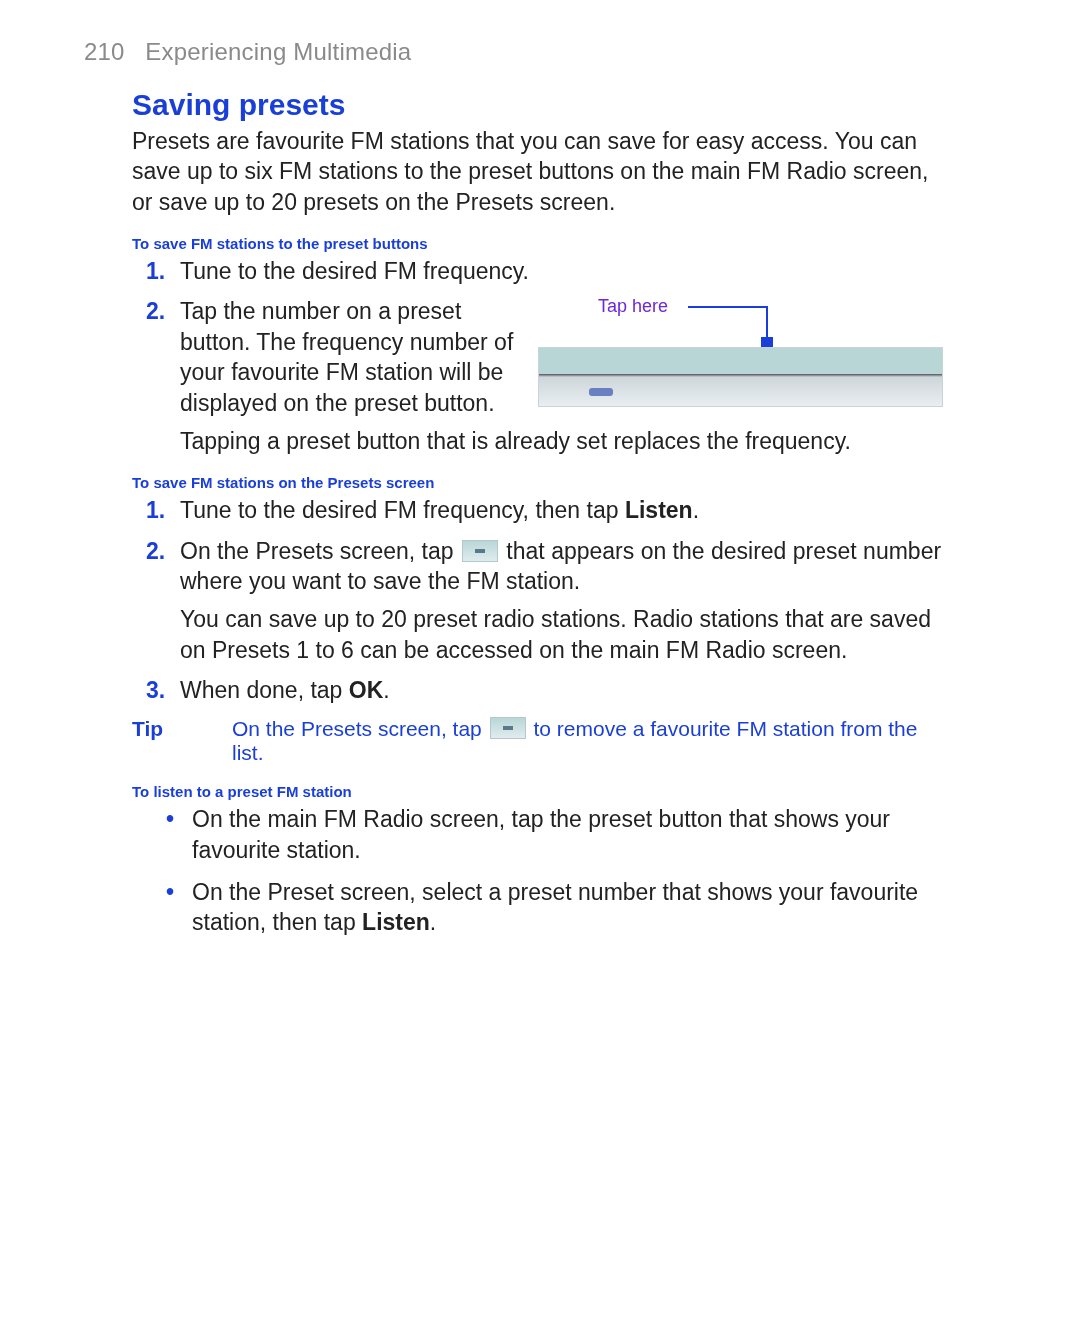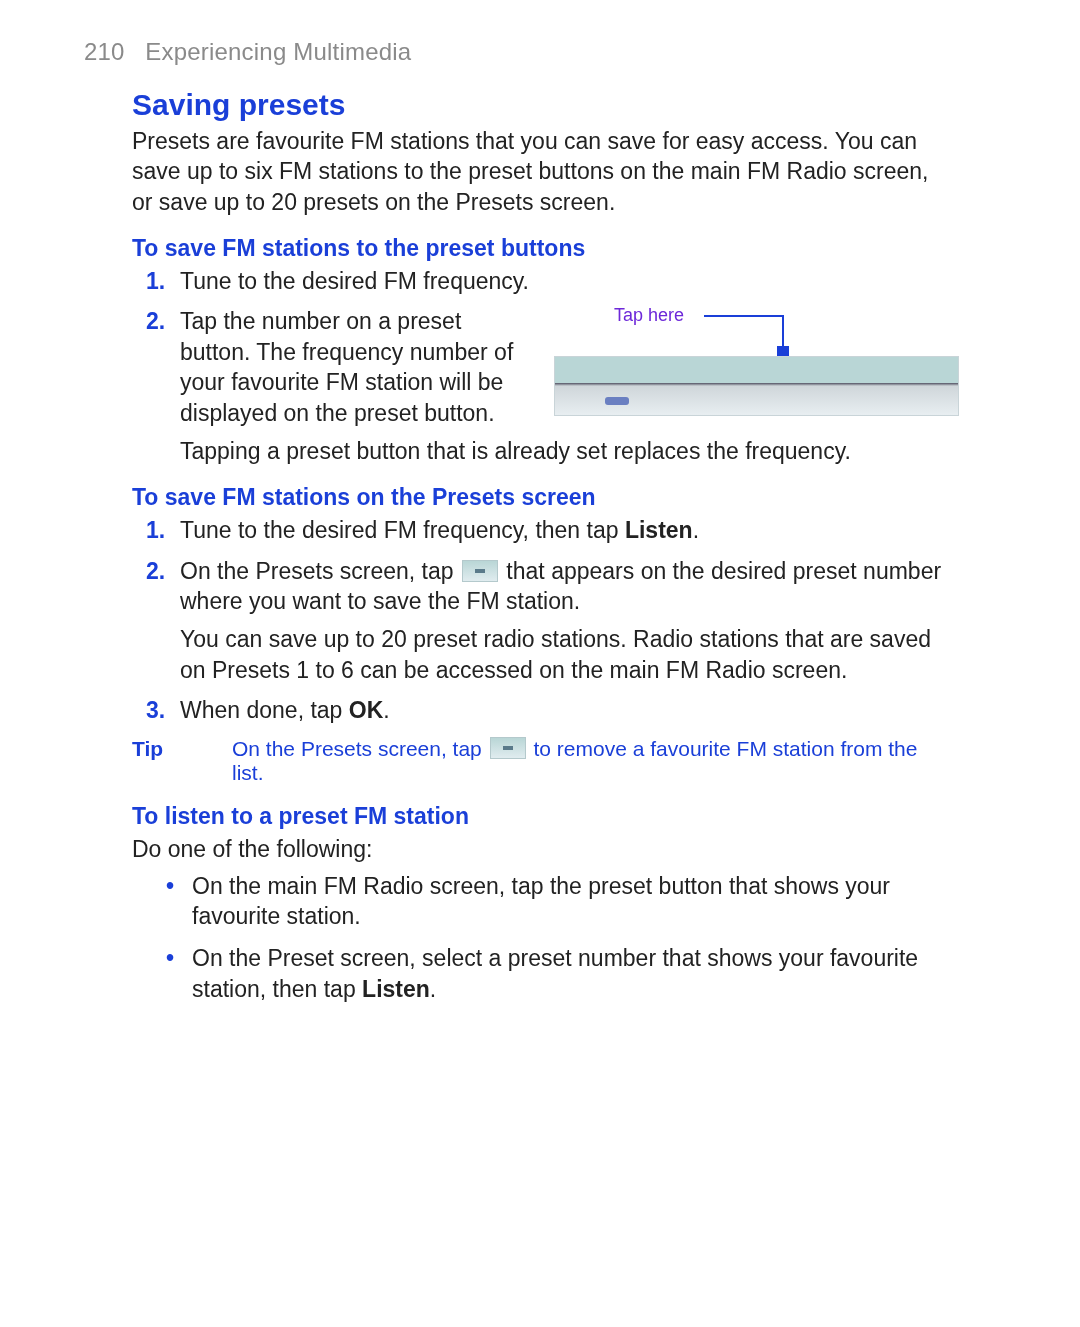--- a/index.html
+++ b/index.html
@@ -32,21 +32,21 @@
     margin-bottom: 4px;
   }
   .body-p {
     font-size: 23px;
     line-height: 1.32;
     color: #222;
     margin-bottom: 0;
   }
   .subheading {
     color: #1a3fd8;
-    font-size: 23px;
+    font-size: 15px;
     font-weight: 700;
     margin-top: 18px;
     margin-bottom: 4px;
   }
   ol.numlist {
     list-style: none;
     padding-left: 0;
   }
   ol.numlist > li {
     position: relative;
@@ -59,22 +59,22 @@
     position: absolute;
     left: 14px;
     top: 0;
     color: #1a3fd8;
     font-weight: 700;
   }
   .li-inner { display: block; }
   .li-extra { display: block; margin-top: 8px; }
   .step2row {
     display: flex;
-    align-items: flex-start;
-    gap: 34px;
+    align-items: center;
+    gap: 18px;
   }
   .step2text { flex: 0 0 340px; }
   .step2figure {
     position: relative;
     width: 410px;
     height: 120px;
   }
   .taphere-label {
     position: absolute;
     top: -2px;
@@ -234,21 +234,20 @@
   </ol>
 
   <div class="tip-row">
     <span class="tip-label">Tip</span>
     <span class="tip-text">
       <span>On the Presets screen, tap </span><span class="inline-icon"></span><span> to remove a favourite FM station from the list.</span>
     </span>
   </div>
 
   <h2 class="subheading">To listen to a preset FM station</h2>
-  <p class="body-p" style="margin-bottom:6px;">Do one of the following:</p>
   <ul class="bullets">
     <li>
       <span>On the main FM Radio screen, tap the preset button that shows your favourite station.</span>
     </li>
     <li>
       <span>
         <span>On the Preset screen, select a preset number that shows your favourite station, then tap </span><span class="b">Listen</span><span>.</span>
       </span>
     </li>
   </ul>

